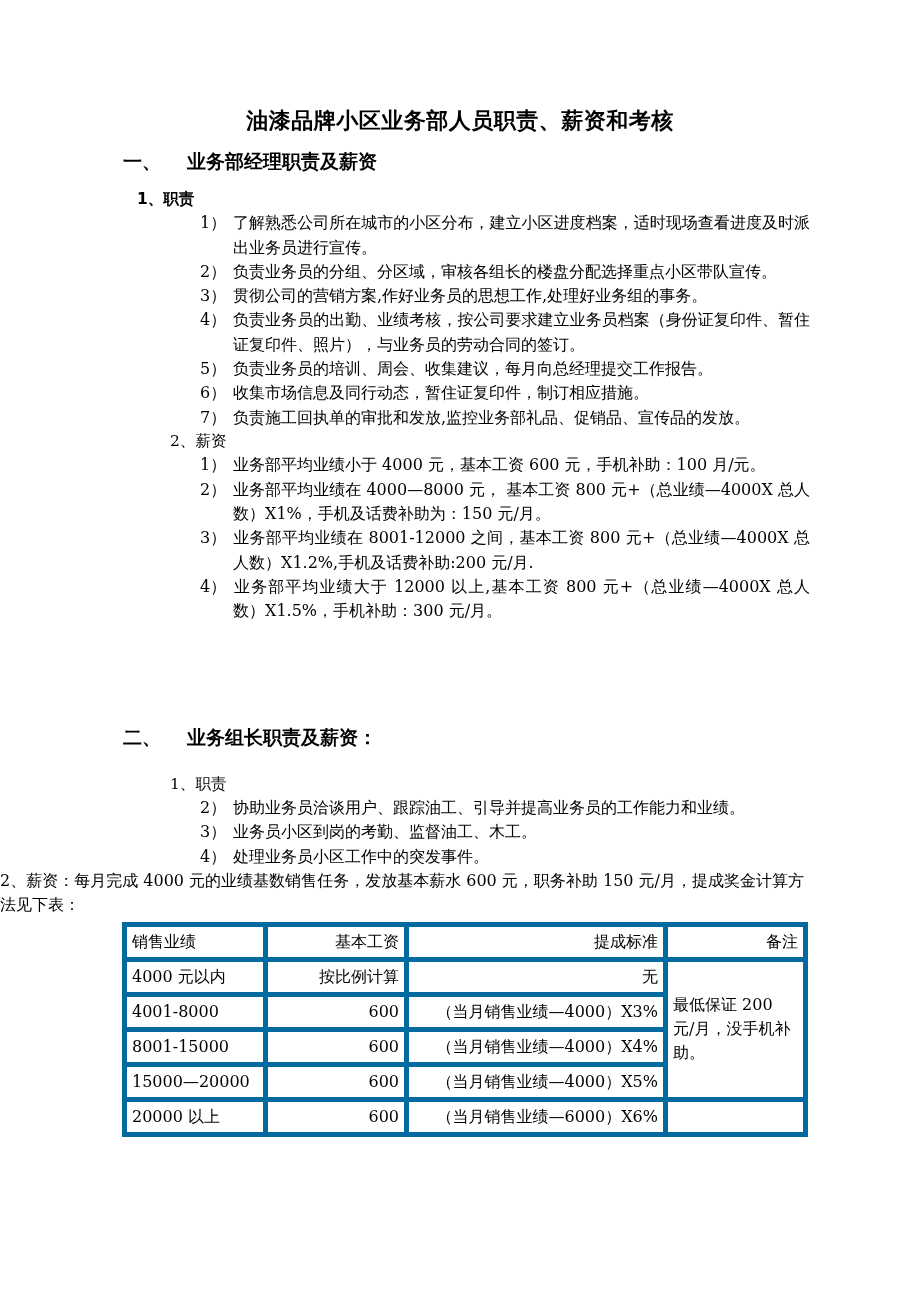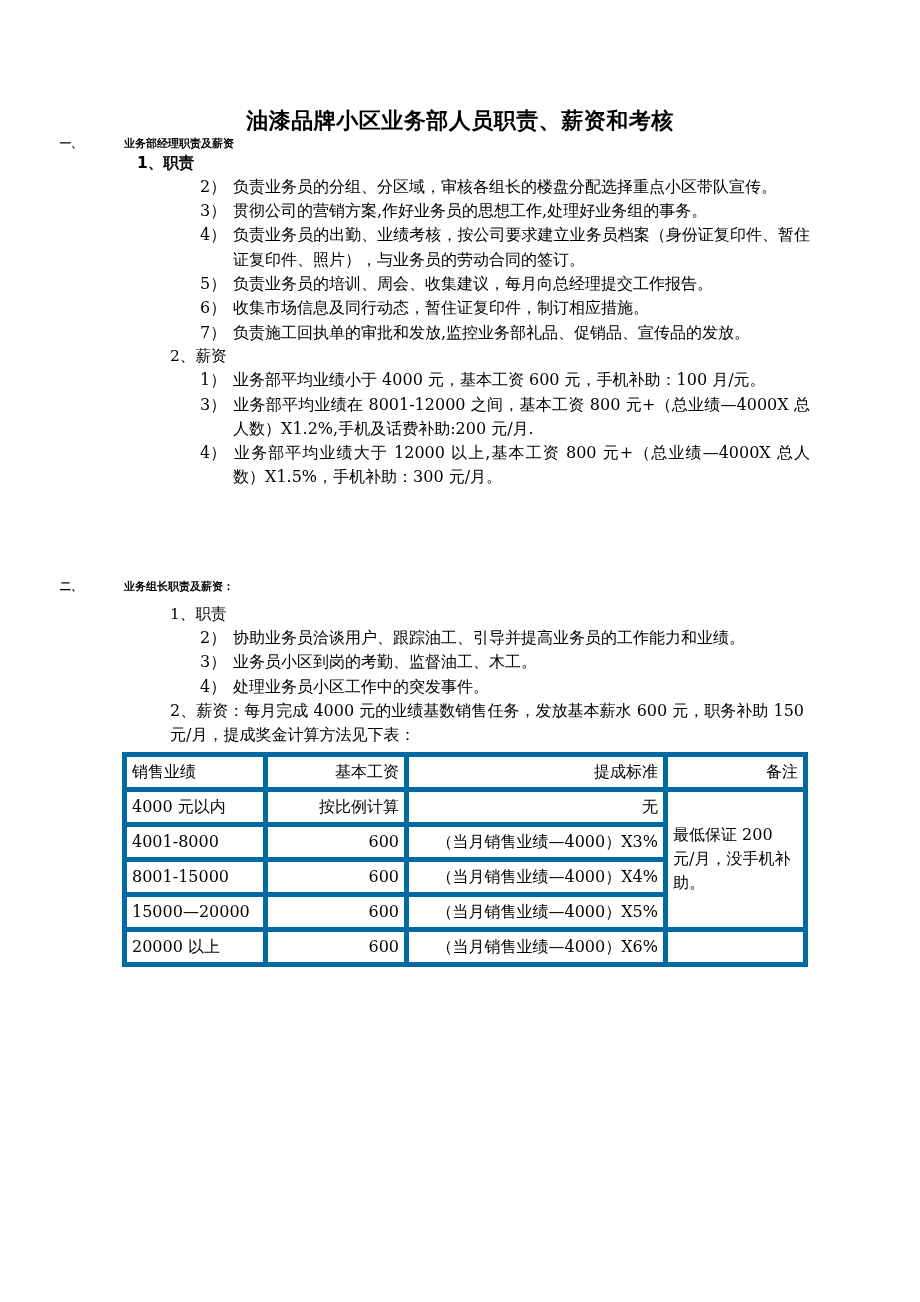--- a/index.html
+++ b/index.html
@@ -27,24 +27,24 @@
     font-size: 22px;
     font-weight: bold;
     letter-spacing: 0.5px;
     margin: 0;
     padding-top: 107px;
     line-height: 1.25;
     font-family: "DejaVu Sans", "Liberation Sans", sans-serif;
   }
   
   .h-roman {
-    font-size: 11px;
+    font-size: 19px;
     font-weight: bold;
-    margin: 0;
-    padding-left: 60px;
+    margin: 12px;
+    padding-left: 111px;
     line-height: 1.55;
     font-family: "DejaVu Sans", "Liberation Sans", sans-serif;
   }
   .h-roman .num {
     display: inline-block;
     min-width: 64px;
   }
   .h-sub {
     font-size: 15.5px;
     font-weight: bold;
@@ -92,21 +92,20 @@
   .olist li .marker {
     display: inline-block;
     width: 33px;
     text-indent: 0;
   }
   
   .para-2 {
     font-size: 16px;
     line-height: 1.52;
     margin: 0;
-    padding-left: 170px;
     padding-right: 116px;
     text-indent: 0;
     text-align: justify;
   }
   .para-2 .num {
     display: inline-block;
     min-width: 24px;
   }
   
   .gap-large { height: 88px; }
@@ -152,34 +151,36 @@
 
   <div class="h-roman">
     <span class="num">一、</span><span>业务部经理职责及薪资</span>
   </div>
 
   <div class="h-sub">
     <span class="num">1、</span><span>职责</span>
   </div>
 
   <ul class="olist lvl2">
+    <li><span class="marker">1）</span><span>了解熟悉公司所在城市的小区分布，建立小区进度档案，适时现场查看进度及时派出业务员进行宣传。</span></li>
     <li><span class="marker">2）</span><span>负责业务员的分组、分区域，审核各组长的楼盘分配选择重点小区带队宣传。</span></li>
     <li><span class="marker">3）</span><span>贯彻公司的营销方案,作好业务员的思想工作,处理好业务组的事务。</span></li>
     <li><span class="marker">4）</span><span>负责业务员的出勤、业绩考核，按公司要求建立业务员档案（身份证复印件、暂住证复印件、照片），与业务员的劳动合同的签订。</span></li>
     <li><span class="marker">5）</span><span>负责业务员的培训、周会、收集建议，每月向总经理提交工作报告。</span></li>
     <li><span class="marker">6）</span><span>收集市场信息及同行动态，暂住证复印件，制订相应措施。</span></li>
     <li><span class="marker">7）</span><span>负责施工回执单的审批和发放,监控业务部礼品、促销品、宣传品的发放。</span></li>
   </ul>
 
   <div class="h-sub-plain">
     <span class="num">2、</span><span>薪资</span>
   </div>
 
   <ul class="olist lvl2">
     <li><span class="marker">1）</span><span>业务部平均业绩小于 4000 元，基本工资 600 元，手机补助：100 月/元。</span></li>
+    <li><span class="marker">2）</span><span>业务部平均业绩在 4000—8000 元， 基本工资 800 元+（总业绩—4000X 总人数）X1%，手机及话费补助为：150 元/月。</span></li>
     <li><span class="marker">3）</span><span>业务部平均业绩在 8001-12000 之间，基本工资 800 元+（总业绩—4000X 总人数）X1.2%,手机及话费补助:200 元/月.</span></li>
     <li><span class="marker">4）</span><span>业务部平均业绩大于 12000 以上,基本工资 800 元+（总业绩—4000X 总人数）X1.5%，手机补助：300 元/月。</span></li>
   </ul>
 
   <div class="gap-large"></div>
 
   <div class="h-roman">
     <span class="num">二、</span><span>业务组长职责及薪资：</span>
   </div>
 
@@ -231,20 +232,20 @@
           <td class="ctr">（当月销售业绩—4000）X4%</td>
         </tr>
         <tr>
           <td class="lft">15000—20000</td>
           <td class="ctr">600</td>
           <td class="ctr">（当月销售业绩—4000）X5%</td>
         </tr>
         <tr>
           <td class="lft">20000 以上</td>
           <td class="ctr">600</td>
-          <td class="ctr">（当月销售业绩—4000）X6%</td>
+          <td class="ctr">（当月销售业绩—6000）X6%</td>
           <td></td>
         </tr>
       </tbody>
     </table>
   </div>
 
 </div>
 
 </body></html>

